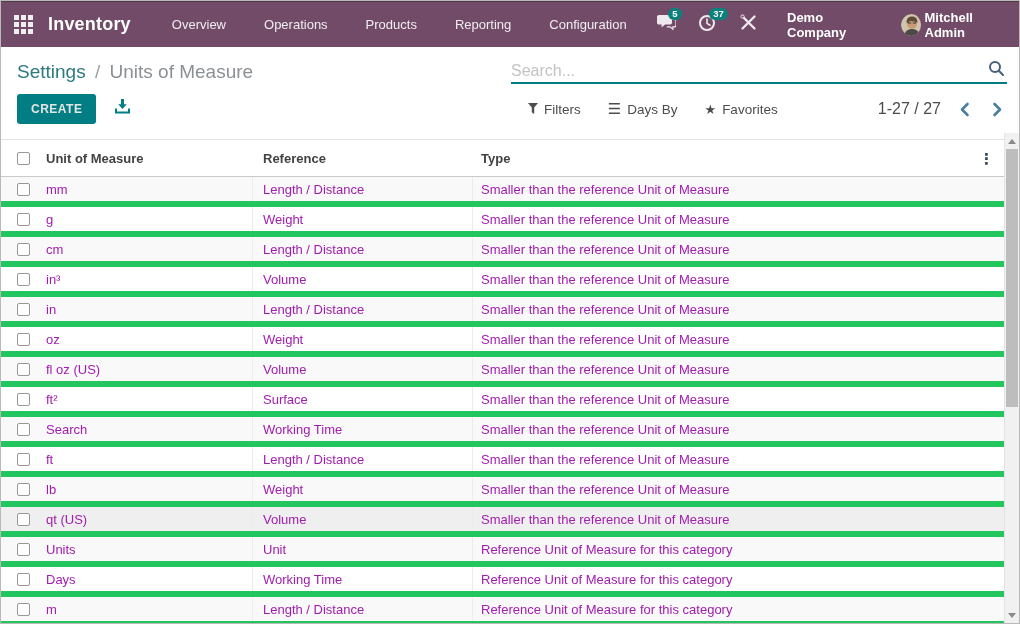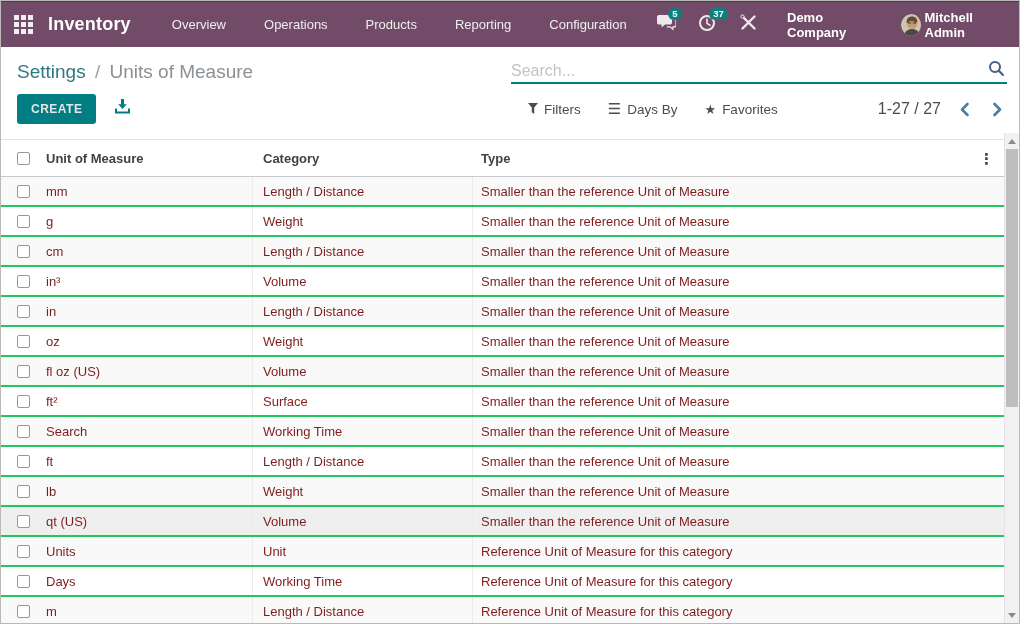--- a/index.html
+++ b/index.html
@@ -39,21 +39,21 @@
   .search-options { position:absolute; left:511px; top:0; height:30px; display:flex; align-items:center; gap:27px; color:#4c4c4c; font-size:13.5px; font-weight:500; }
   .s-opt { display:flex; align-items:center; gap:6px; cursor:pointer; white-space:nowrap; }
   .glyph-icon { color:#4c4c4c; }
   .pager { position:absolute; right:0; top:0; height:30px; display:flex; align-items:center; gap:14px; }
   .pager-value { font-size:16px; color:#4c4c4c; cursor:pointer; }
   .pager-btn { cursor:pointer; display:flex; align-items:center; padding:0 4px; }
 
   
   .table-zone { position:absolute; top:138px; left:0; right:15px; bottom:0; overflow:hidden; }
   .thead { display:flex; align-items:center; height:38px; border-top:1px solid #e2e2e2; border-bottom:1px solid #cacaca; font-weight:700; font-size:13px; color:#424242; position:relative; }
-  .trow { display:flex; align-items:center; height:30px; border-bottom:2px solid #22c55e; font-size:13px; color:#7f1d1d; background:#fff; cursor:pointer; }
+  .trow { display:flex; align-items:center; height:30px; border-bottom:6px solid #22c55e; font-size:13px; color:#a21caf; background:#fff; cursor:pointer; }
   .trow.striped { background:#f9f9f9; }
   .trow.hovered { background:#efefef; }
   .cell { overflow:hidden; white-space:nowrap; height:100%; display:flex; align-items:center; }
   .c-check { width:37px; padding-left:16px; flex:0 0 auto; }
   .c-name  { width:215px; padding-left:8px; flex:0 0 auto; }
   .c-cat   { width:220px; padding-left:10px; flex:0 0 auto; }
   .c-type  { flex:1 1 auto; padding-left:8px; }
   .trow .c-name, .trow .c-cat { border-right:1px solid #ececec; height:100%; }
   .checkbox { width:13px; height:13px; border:1px solid #979797; border-radius:2px; background:#fff; display:inline-block; cursor:pointer; }
   .opt-cols { position:absolute; right:10px; top:50%; transform:translateY(-50%); font-size:15px; font-weight:700; color:#36475a; cursor:pointer; line-height:1; }
@@ -205,21 +205,21 @@
       </div>
     </div>
   </div>
 
   <div class="table-zone">
     <div class="thead">
       <div class="cell c-check">
           <span class="checkbox"></span>
         </div>
       <div class="cell c-name">Unit of Measure</div>
-      <div class="cell c-cat">Category</div>
+      <div class="cell c-cat">Reference</div>
       <div class="cell c-type">Type</div>
       <span class="opt-cols">⋮</span>
     </div>
     <div id="tbody">
         <div class="trow striped">
     <div class="cell c-check">
             <span class="checkbox"></span>
           </div>
     <div class="cell c-name">mm</div>
     <div class="cell c-cat">Length / Distance</div>

